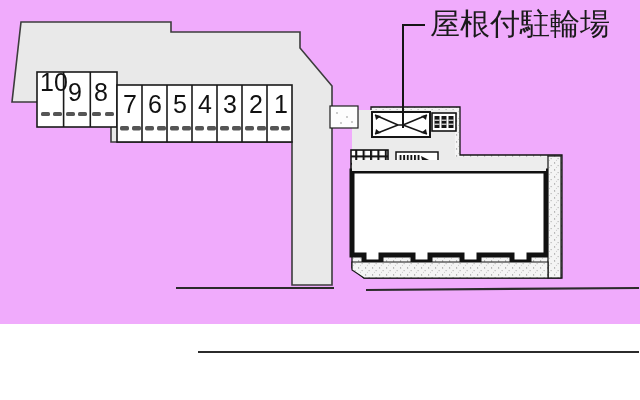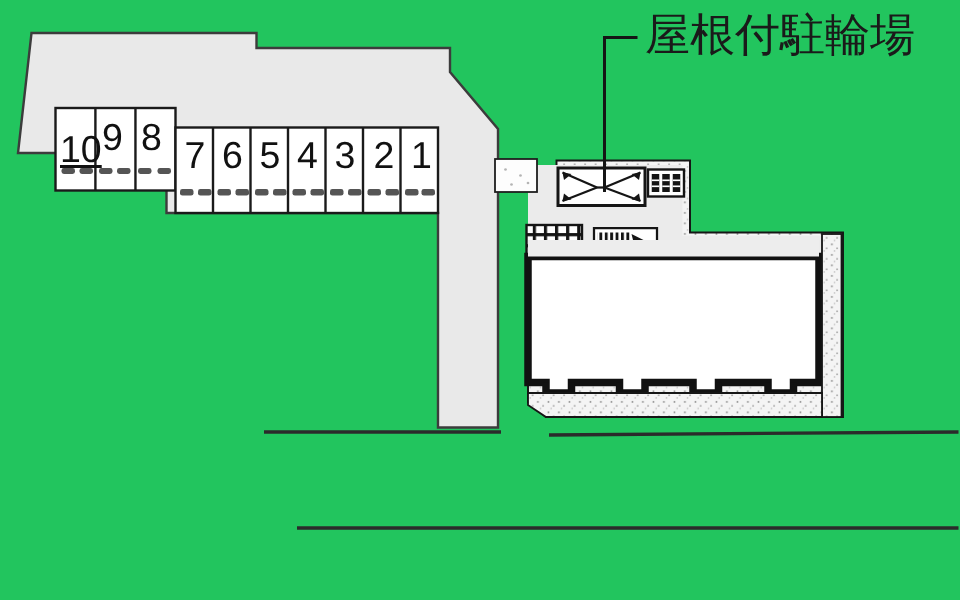--- a/index.html
+++ b/index.html
@@ -9,22 +9,22 @@
   }
   body {
     width: 640px;
     height: 400px;
     overflow: hidden;
     font-family: "Liberation Sans", sans-serif;
   }
   #plan-root {
     position: relative;
     width: 640px;
-    height: 400px;
-    background: #22c55e;
+    height: 324px;
+    background: #f0abfc;
   }
   #plan-svg {
     position: absolute;
     left: 0;
     top: 0;
     width: 640px;
     height: 400px;
     display: block;
   }
   .txt-layer {
@@ -262,21 +262,21 @@
       <line x1="198" y1="352" x2="639" y2="352" stroke="#2b2b2b" stroke-width="2.2"></line>
     </g>
 
   </svg>
 
   <div class="txt-layer">
 
     <div class="lbl" id="bike-label">屋根付駐輪場</div>
 
 
-    <div class="stall-num" style="left:40px;  top:88px;text-decoration:underline;">10</div>
+    <div class="stall-num" style="left:40px;  top:70px;">10</div>
     <div class="stall-num" style="left:68px;  top:80px;">9</div>
     <div class="stall-num" style="left:94px;  top:80px;">8</div>
 
     <div class="stall-num" style="left:123px; top:92px;">7</div>
     <div class="stall-num" style="left:148px; top:92px;">6</div>
     <div class="stall-num" style="left:173px; top:92px;">5</div>
     <div class="stall-num" style="left:198px; top:92px;">4</div>
     <div class="stall-num" style="left:223px; top:92px;">3</div>
     <div class="stall-num" style="left:249px; top:92px;">2</div>
     <div class="stall-num" style="left:274px; top:92px;">1</div>

